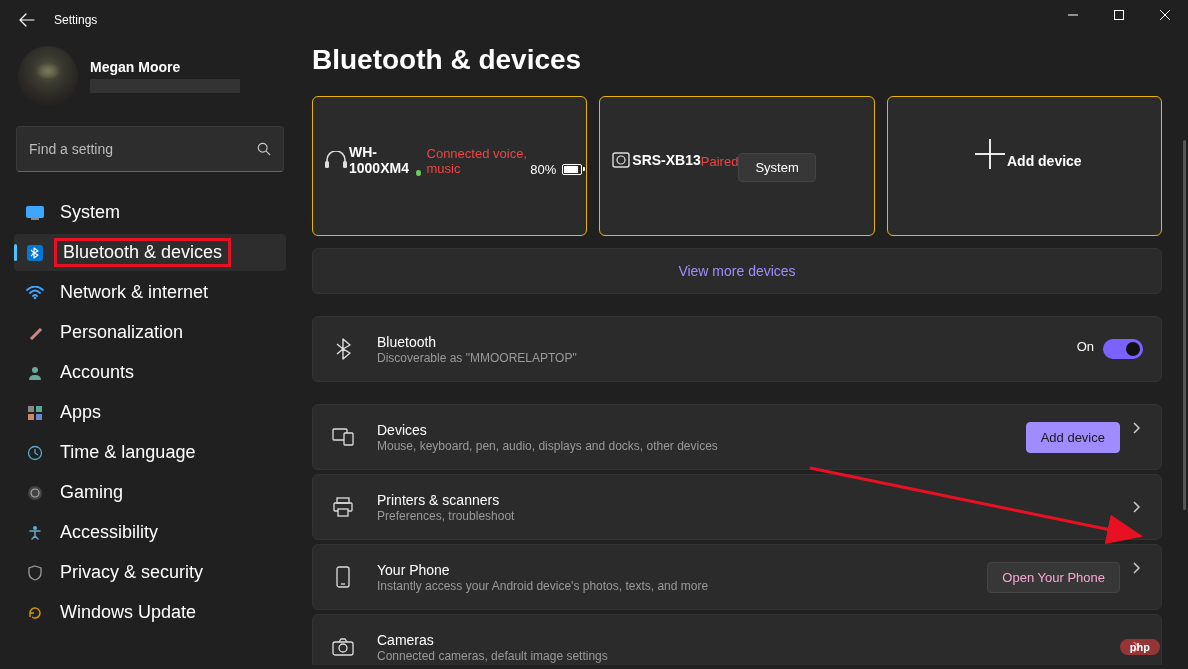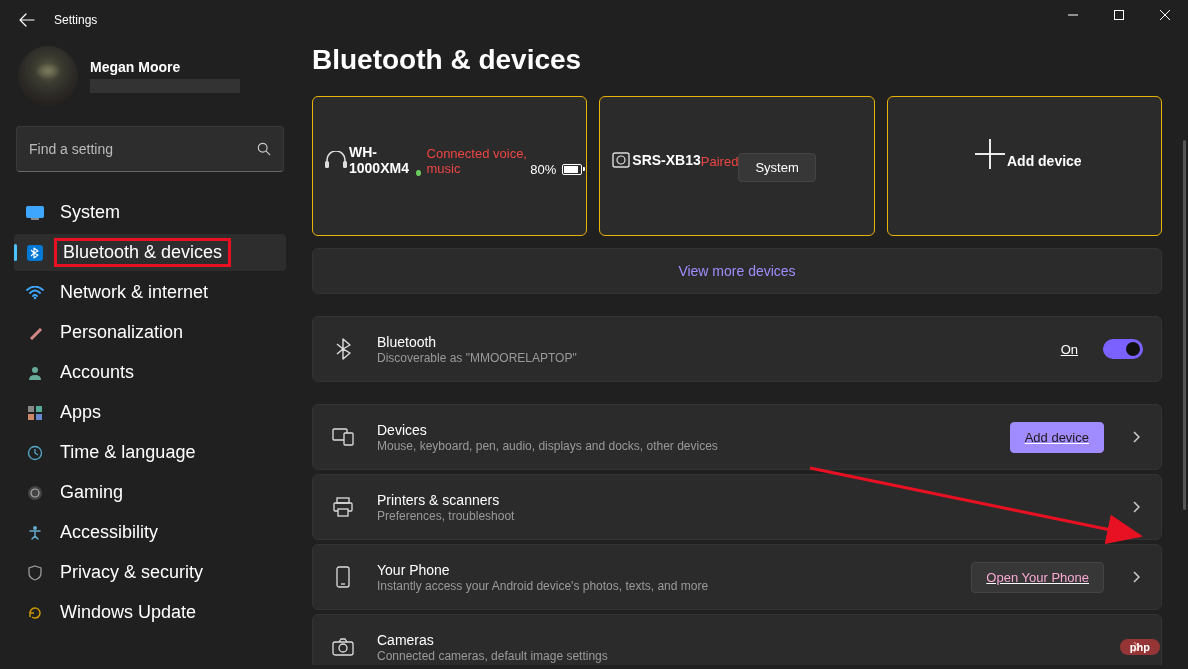--- a/index.html
+++ b/index.html
@@ -56,21 +56,21 @@
   
   .wide-btn-row { background: #2b2b2b; border: 1px solid #333; border-radius: 6px; height: 46px; display: flex; align-items: center; justify-content: center; cursor: pointer; margin-bottom: 22px; }
   .wide-btn-row span { color: #a18cff; font-size: 14px; }
   
   .setting-row { background: #2b2b2b; border: 1px solid #333; border-radius: 6px; min-height: 66px; display: flex; align-items: center; padding: 14px 18px; margin-bottom: 4px; cursor: default; }
   .setting-row.clickable { cursor: pointer; }
   .row-icon { width: 24px; height: 24px; margin-right: 22px; display: flex; align-items: center; justify-content: center; flex-shrink: 0; }
   .row-text { flex: 1; }
   .row-title { font-size: 14px; }
   .row-sub { font-size: 12px; color: #9a9a9a; margin-top: 1px; }
-  .row-tail { display: flex; align-items: center; gap: 25px; text-decoration: underline; }
+  .row-tail { display: flex; align-items: flex-start; gap: 9px; }
   .on-label { font-size: 13px; }
   .toggle { width: 40px; height: 20px; border-radius: 10px; background: #7b61ff; position: relative; cursor: pointer; }
   .toggle::after { content:""; position:absolute; right:3px; top:3px; width:14px; height:14px; background:#111; border-radius:50%; }
   .chevron { width: 14px; display: flex; align-items: center; justify-content: center; color:#ccc; }
   .pill-btn { background: #373737; border: 1px solid #444; border-radius: 4px; padding: 7px 14px; color: #f9a8d4; font-size: 13px; cursor: pointer; }
   .pill-btn.accent { background: #a18cff; color: #1a1a1a; border-color: #a18cff; font-weight: 500; }
   
   .group-gap { height: 18px; }
   
   

